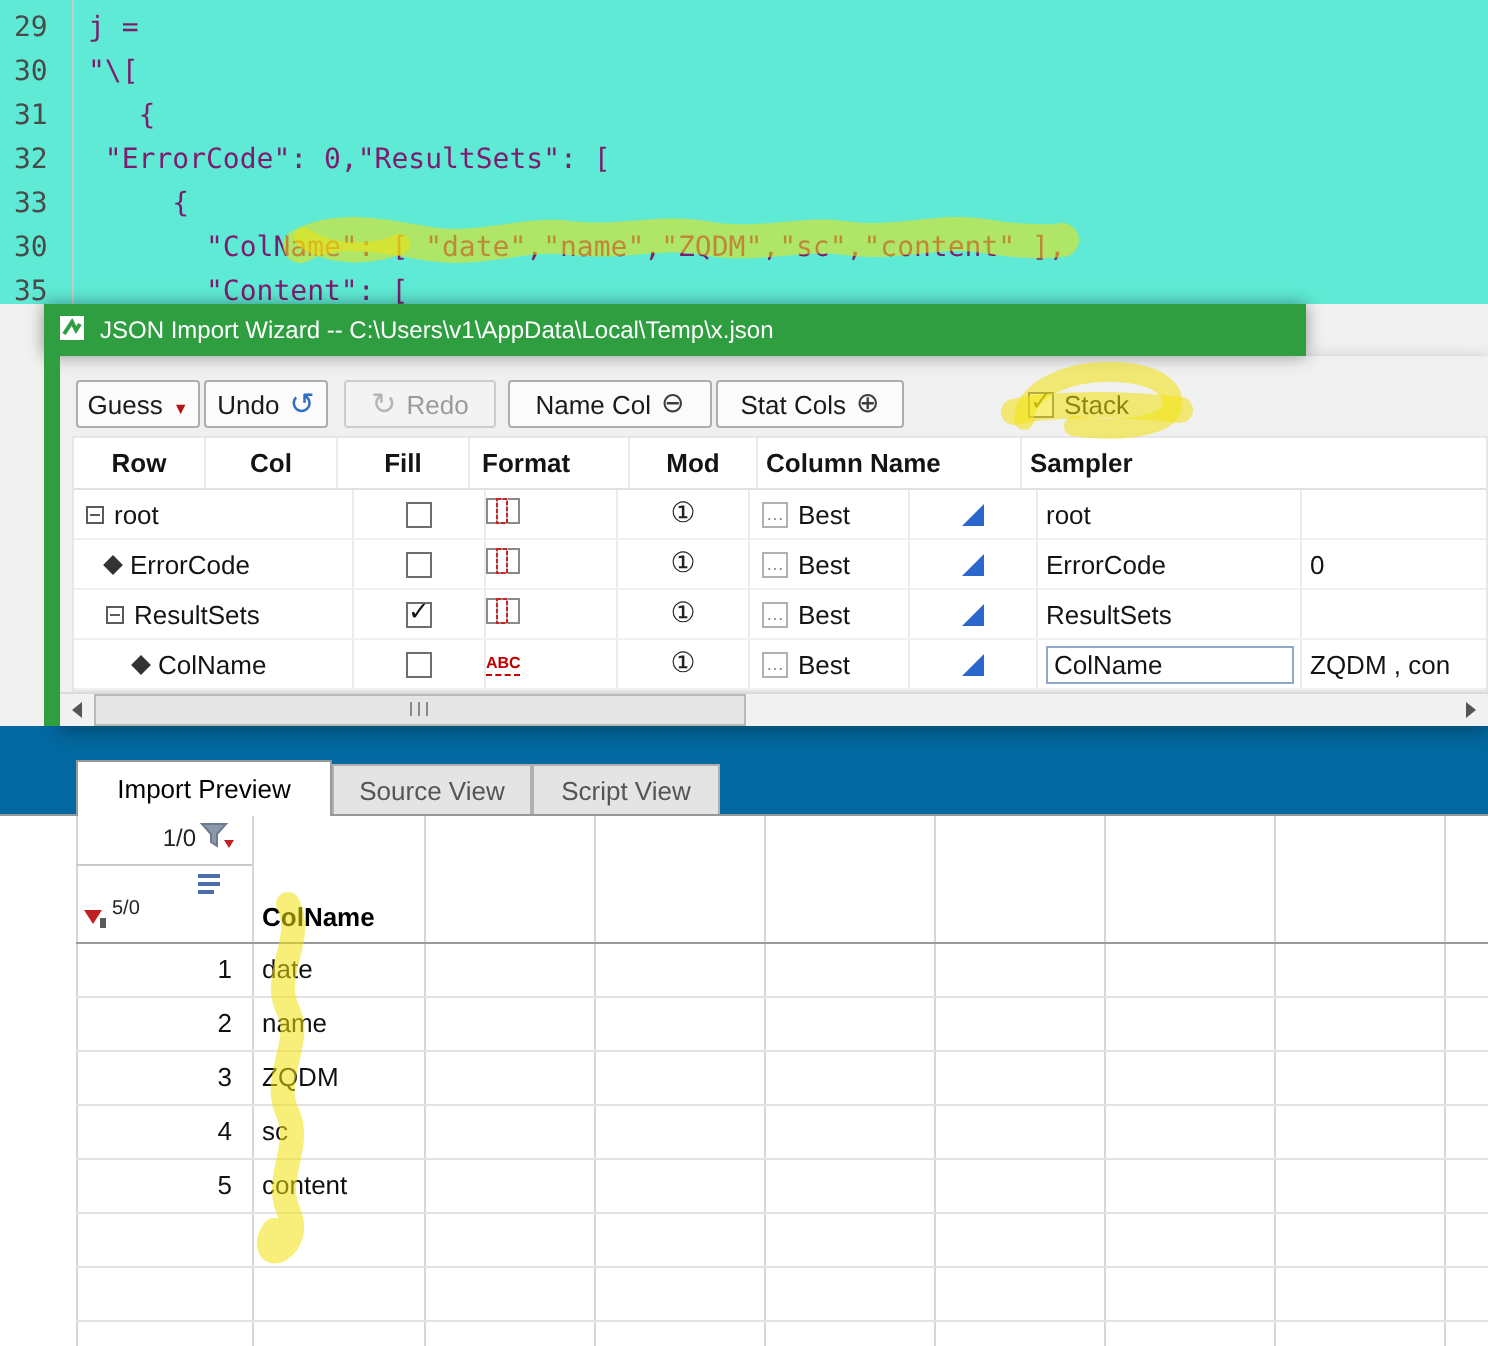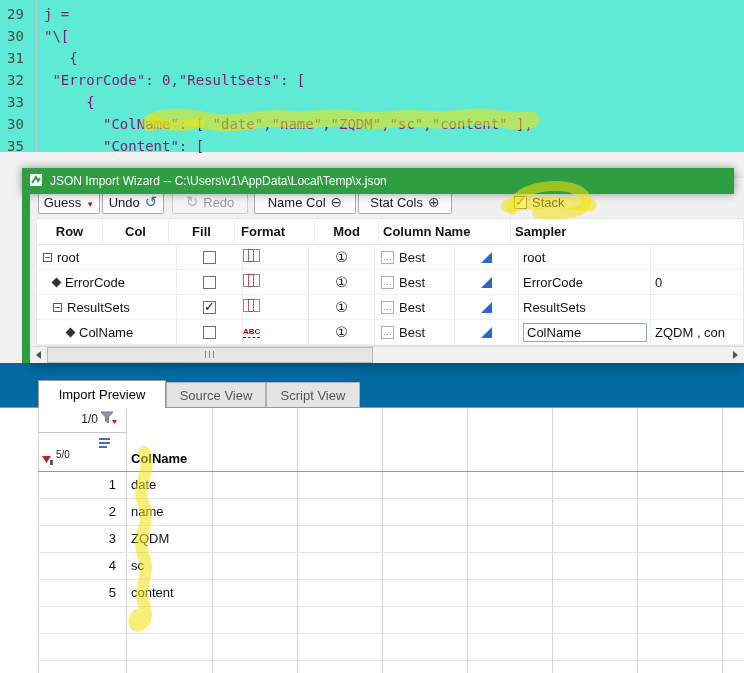--- a/index.html
+++ b/index.html
@@ -9,21 +9,21 @@
   
   .editor { position: absolute; left: 0; top: 0; width: 744px; height: 152px; background: #5eead4;
             font-family: "DejaVu Sans Mono", monospace; font-size: 14px; padding-top: 3px; }
   .gutter-sep { position: absolute; left: 36px; top: 0; bottom: 0; width: 1px; background: #c9c9c9; }
   .cl { position: relative; height: 22px; line-height: 22px; }
   .cl .ln { position: absolute; left: 7px; color: #4a4a4a; }
   .cl .code { position: absolute; left: 44px; white-space: pre; color: #7d1c6e; }
   .cl:first-child .code { color: #1a1a6e; }
 
   
-  .titlebar { position: absolute; left: 22px; top: 168px; width: 712px; height: 26px; background: #2f9e41;
+  .titlebar { position: absolute; left: 22px; top: 152px; width: 631px; height: 26px; background: #2f9e41;
               color: #fff; font-size: 12px; display: flex; align-items: center; gap: 7px; padding-left: 7px;
               z-index: 6; box-shadow: 0 0 8px rgba(0,0,0,.4); }
   .green-strip { position: absolute; left: 22px; top: 178px; width: 8px; height: 185px; background: #2f9e41; z-index: 6; }
   .panel { position: absolute; left: 30px; top: 178px; width: 714px; height: 185px; background: #f0f0f0;
            z-index: 5; box-shadow: 0 3px 9px rgba(0,0,0,.3); }
 
   
   .toolbar { position: absolute; left: 8px; top: 12px; height: 24px; display: flex; align-items: center; }
   .tbtn { height: 24px; border: 1px solid #adadad; background: #fbfbfb; border-radius: 2px;
           display: flex; align-items: center; justify-content: center; gap: 5px; font-size: 13px; color: #1a1a1a; }

